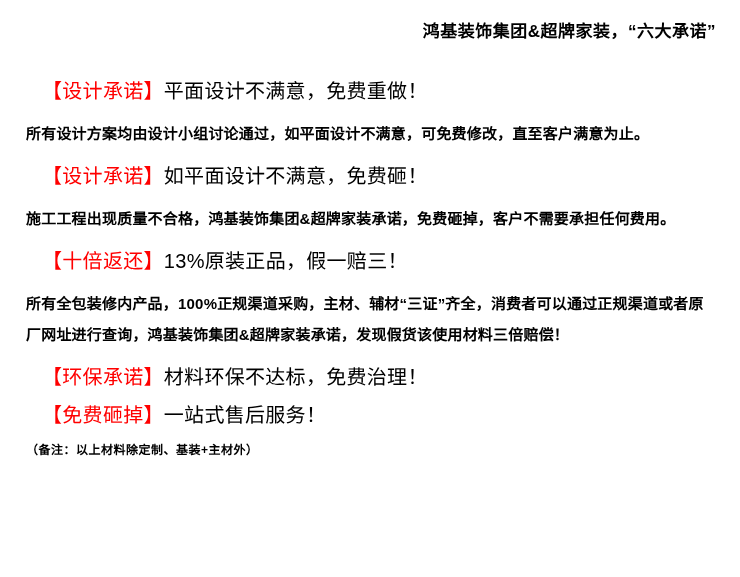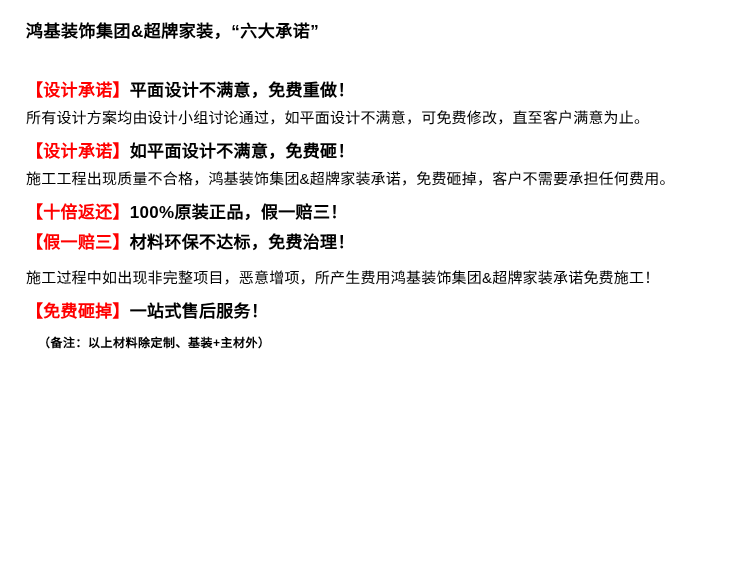--- a/index.html
+++ b/index.html
@@ -20,81 +20,82 @@
     height: 577px;
     padding: 0 24px 0 26px;
     background: #ffffff;
   }
   .doc-title {
     font-size: 17px;
     font-weight: 700;
     line-height: 24px;
     letter-spacing: 0.5px;
     margin: 20px 0 0 0;
-    text-align: left;
+    text-align: right;
   }
   .section {
     margin-top: 8px;
   }
   .section--first {
     margin-top: 36px;
   }
   .section h2 {
-    font-size: 17px;
-    font-weight: 700;
+    font-size: 20px;
+    font-weight: 400;
     line-height: 22px;
     letter-spacing: 0.3px;
-    margin: 0;
+    margin: 16px;
   }
   .section h2 .tag {
     color: #ff0000;
   }
   .section p {
     font-size: 15px;
-    font-weight: 400;
+    font-weight: 700;
     line-height: 31px;
     letter-spacing: 0.2px;
     margin: 0;
     white-space: pre-line;
   }
   .footnote {
     font-size: 12px;
     font-weight: 700;
     line-height: 16px;
     letter-spacing: 0.5px;
-    margin: 12px 0 0 12px;
+    margin: 12px 0 0 0;
   }
 </style>
 </head>
 <body>
 
 <div class="page">
 
   <h1 class="doc-title">鸿基装饰集团&amp;超牌家装，“六大承诺”</h1>
 
   <div class="section section--first">
     <h2><span class="tag">【设计承诺】</span><span>平面设计不满意，免费重做！</span></h2>
     <p>所有设计方案均由设计小组讨论通过，如平面设计不满意，可免费修改，直至客户满意为止。</p>
   </div>
 
   <div class="section">
     <h2><span class="tag">【设计承诺】</span><span>如平面设计不满意，免费砸！</span></h2>
     <p>施工工程出现质量不合格，鸿基装饰集团&amp;超牌家装承诺，免费砸掉，客户不需要承担任何费用。</p>
   </div>
 
   <div class="section">
-    <h2><span class="tag">【十倍返还】</span><span>100%原装正品，假一赔三！</span></h2>
+    <h2><span class="tag">【十倍返还】</span><span>13%原装正品，假一赔三！</span></h2>
+    <p>所有全包装修内产品，100%正规渠道采购，主材、辅材“三证”齐全，消费者可以通过正规渠道或者原
+厂网址进行查询，鸿基装饰集团&amp;超牌家装承诺，发现假货该使用材料三倍赔偿！</p>
   </div>
 
   <div class="section">
-    <h2><span class="tag">【假一赔三】</span><span>材料环保不达标，免费治理！</span></h2>
+    <h2><span class="tag">【环保承诺】</span><span>材料环保不达标，免费治理！</span></h2>
   </div>
 
   <div class="section">
-    <p>施工过程中如出现非完整项目，恶意增项，所产生费用鸿基装饰集团&amp;超牌家装承诺免费施工！</p>
   </div>
 
   <div class="section">
     <h2><span class="tag">【免费砸掉】</span><span>一站式售后服务！</span></h2>
   </div>
 
   <p class="footnote">（备注：以上材料除定制、基装+主材外）</p>
 
 </div>
 

